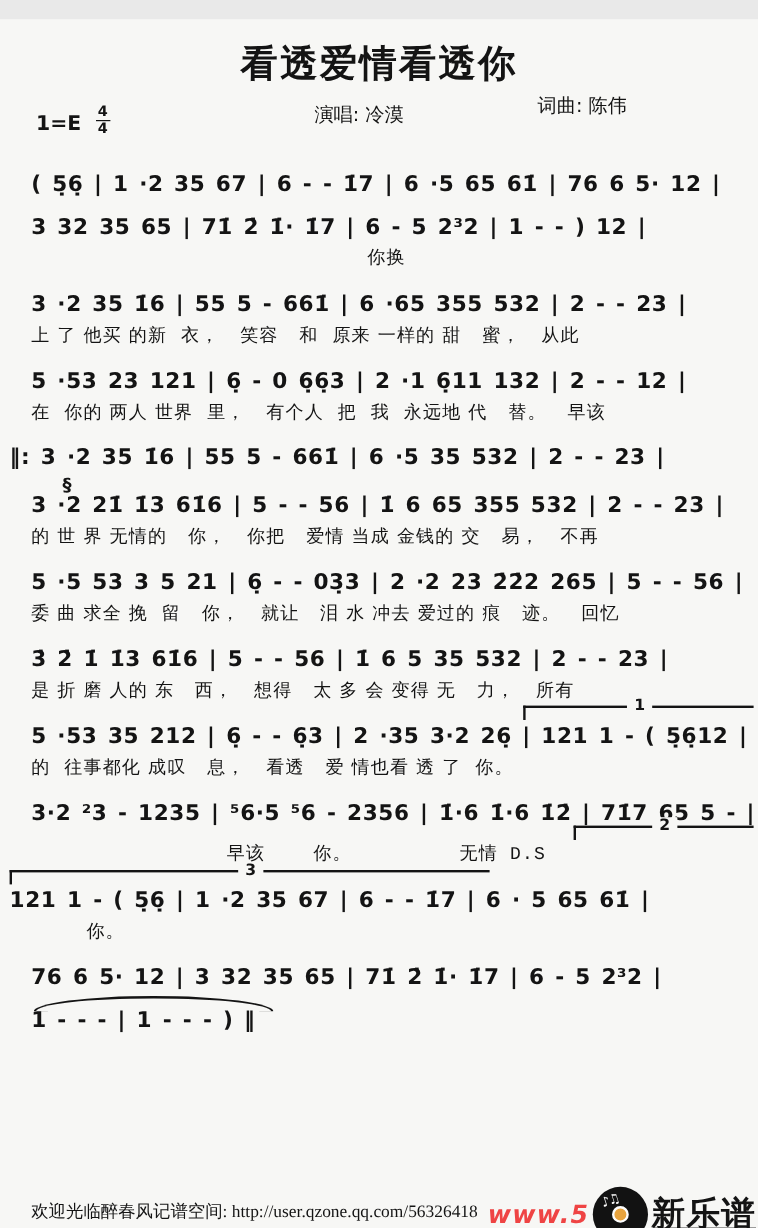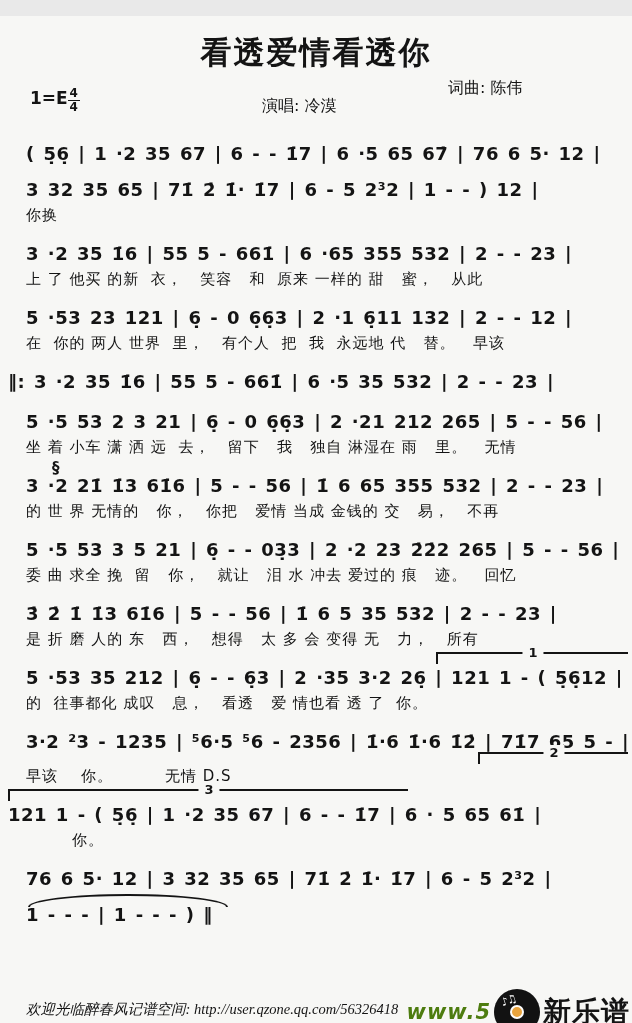--- a/index.html
+++ b/index.html
@@ -16,45 +16,45 @@
   }
   
   .title {
     padding-top: 16px;
     text-align: center;
     font-size: 31px;
     font-weight: 800;
     letter-spacing: 2px;
   }
   .credits { position: relative; height: 62px; font-size: 16px; }
-  .key-sig { position: absolute; left: 30px; top: 14px; font-weight: 700; font-size: 17px; display: flex; align-items: flex-start; gap: 0; }
+  .key-sig { position: absolute; left: 30px; top: 14px; font-weight: 700; font-size: 17px; display: flex; align-items: flex-end; gap: 12px; }
   .frac { display: inline-flex; flex-direction: column; align-items: center; font-size: 12px; line-height: 11px; font-weight: 700; }
   .frac .bar { width: 12px; border-top: 1.5px solid #141414; margin: 1px 0; }
-  .performer { position: absolute; left: 262px; top: 22px; }
+  .performer { position: absolute; left: 262px; top: 12px; }
   .right-credits { position: absolute; left: 448px; top: 2px; line-height: 24px; }
   
   .score { padding: 6px 0 0 26px; }
   .line { position: relative; margin-bottom: 16px; }
   .line.tight { margin-bottom: 12px; }
   .notation {
     font-weight: 700;
     font-size: 18px;
     line-height: 24px;
     white-space: pre;
     word-spacing: 2px;
     letter-spacing: 0.5px;
   }
   .lyrics {
     font-size: 15px;
     line-height: 21px;
     margin-top: 3px;
     white-space: pre;
     letter-spacing: 1px;
   }
-  .lyrics-right { text-align: left; padding-right: 14px; }
+  .lyrics-right { text-align: center; padding-right: 14px; font-family: Liberation Mono, monospace; }
   .lyrics-indent { padding-left: 46px; }
   .flush { margin-left: -18px; }
   .marker { position: absolute; top: -15px; left: 26px; font-size: 15px; font-weight: 700; }
   .volta { position: absolute; top: -14px; height: 12px; border-top: 2px solid #141414; border-left: 2px solid #141414; }
   .volta .num {
     position: absolute; top: -9px; left: 50%;
     transform: translateX(-50%);
     background: #f7f7f5;
     padding: 0 6px;
     font-size: 13px; font-weight: 700;
@@ -65,31 +65,30 @@
   .arc {
     position: absolute; top: -9px; left: 2px; width: 200px; height: 13px;
     border: 2px solid #141414; border-bottom: none;
     border-radius: 50% 50% 0 0 / 100% 100% 0 0;
   }
   
   .footer { position: absolute; left: 26px; right: 0; bottom: 4px; height: 52px; }
   .footer-note {
     position: absolute; left: 0; bottom: 16px;
     font-family: "Liberation Serif", serif;
-    font-style: italic;
     font-size: 14.5px;
     white-space: nowrap;
   }
   .watermark {
     position: absolute; right: 2px; bottom: 0;
     display: flex; align-items: center;
     background: #f7f7f5;
     padding-left: 6px;
   }
-  .www { font-style: italic; font-weight: 700; font-size: 21px; color: #4d7c0f; letter-spacing: 1px; }
+  .www { font-style: italic; font-weight: 700; font-size: 21px; color: #ef4444; letter-spacing: 1px; }
   .disc { position: relative; width: 46px; height: 46px; border-radius: 50%; background: #121212; margin: 0 3px; flex: 0 0 auto; }
   .disc .center { position: absolute; left: 16px; top: 16px; width: 14px; height: 14px; border-radius: 50%; background: #e8a33d; border: 2px solid #fdfdfd; }
   .disc .notes { position: absolute; left: 7px; top: 5px; color: #fdfdfd; font-size: 11px; transform: rotate(-18deg); letter-spacing: -1px; }
   .brand { font-size: 28px; font-weight: 800; letter-spacing: 1px; text-decoration: underline; }
 </style>
 </head>
 <body>
 
 <div class="page">
 
@@ -106,21 +105,21 @@
     </span>
     <span class="performer">演唱: 冷漠</span>
     <span class="right-credits">
       <div>词曲: 陈伟</div>
     </span>
   </div>
 
   <div class="score">
 
     <div class="line tight">
-      <div class="notation">( 5̣6̣ | 1 ·2 35 67 | 6 - - 1̇7 | 6 ·5 65 67̇ | 76 6 5· 12 |</div>
+      <div class="notation">( 5̣6̣ | 1 ·2 35 67 | 6 - - 1̇7 | 6 ·5 65 61̇ | 76 6 5· 12 |</div>
     </div>
 
     <div class="line">
       <div class="notation">3 32 35 65 | 71̇ 2̇ 1̇· 1̇7 | 6 - 5 2³2 | 1 - - ) 12 |</div>
       <div class="lyrics lyrics-right">你换</div>
     </div>
 
     <div class="line">
       <div class="notation">3 ·2 35 1̇6 | 55 5 - 661̇ | 6 ·65 355 532 | 2 - - 23 |</div>
       <div class="lyrics">上 了 他买 的新  衣，   笑容   和  原来 一样的 甜   蜜，   从此</div>
@@ -128,24 +127,20 @@
 
     <div class="line">
       <div class="notation">5 ·53 23 121 | 6̣ - 0 6̣6̣3 | 2 ·1 6̣11 132 | 2 - - 12 |</div>
       <div class="lyrics">在  你的 两人 世界  里，   有个人  把  我  永远地 代   替。   早该</div>
     </div>
 
     <div class="line">
       <div class="notation flush">‖: 3 ·2 35 1̇6 | 55 5 - 661̇ | 6 ·5 35 532 | 2 - - 23 |</div>
     </div>
 
-    <div class="line">
-      <div class="notation">5 ·5 53 2 3 21 | 6̣ - 0 6̣6̣3 | 2 ·21 212 265 | 5 - - 56 |</div>
-      <div class="lyrics">坐 着 小车 潇 洒 远  去，   留下   我   独自 淋湿在 雨   里。   无情</div>
-    </div>
 
     <div class="line">
       <span class="marker">§</span>
       <div class="notation">3 ·2 21̇ 1̇3 61̇6 | 5 - - 56 | 1̇ 6 65 355 532 | 2 - - 23 |</div>
       <div class="lyrics">的 世 界 无情的   你，   你把   爱情 当成 金钱的 交   易，   不再</div>
     </div>
 
     <div class="line">
       <div class="notation">5 ·5 53 3 5 21 | 6̣ - - 03̣3 | 2 ·2 23 2̇2̇2 265 | 5 - - 56 |</div>
       <div class="lyrics">委 曲 求全 挽  留   你，   就让   泪 水 冲去 爱过的 痕   迹。   回忆</div>

